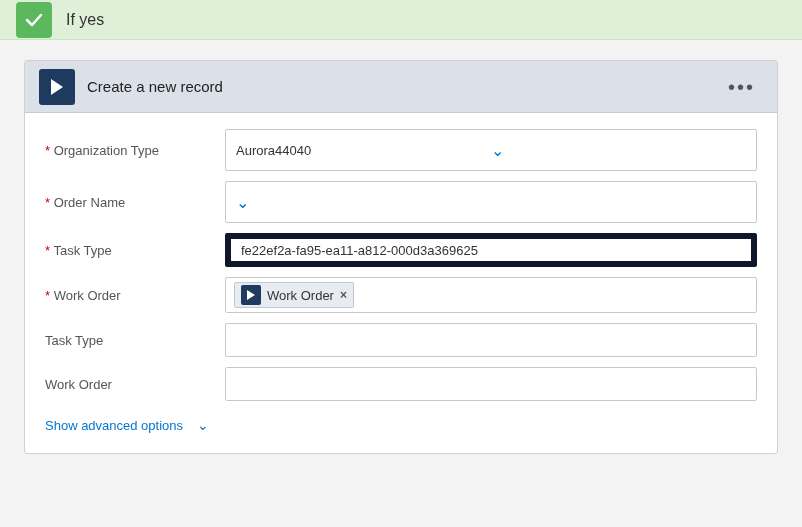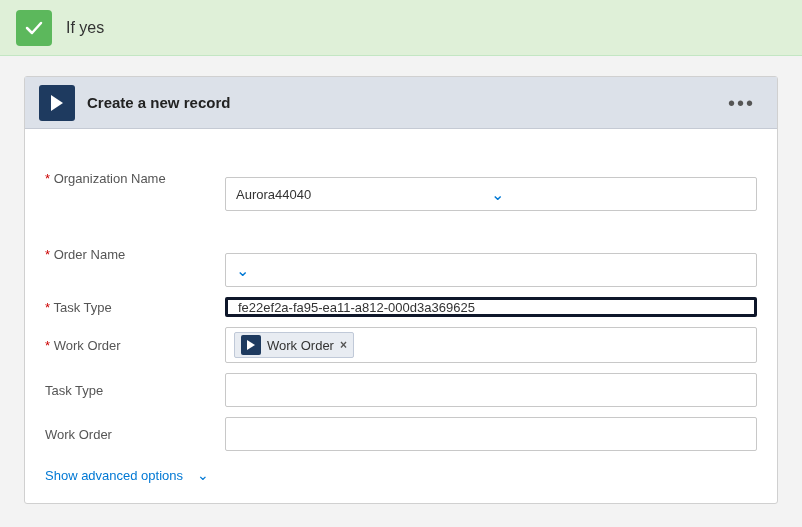--- a/index.html
+++ b/index.html
@@ -10,21 +10,21 @@
       height: 527px;
       overflow: hidden;
     }
 
     
     .header-bar {
       background: #dff0d8;
       display: flex;
       align-items: center;
       padding: 8px 16px;
-      height: 56px;
+      height: 40px;
       border-bottom: 1px solid #c3e6c3;
     }
     .header-check {
       width: 36px;
       height: 36px;
       background: #5cb85c;
       border-radius: 4px;
       display: flex;
       align-items: center;
       justify-content: center;
@@ -73,21 +73,21 @@
       margin-right: 12px;
       flex-shrink: 0;
     }
     .card-icon svg {
       width: 20px;
       height: 20px;
     }
     .card-title {
       font-size: 15px;
       color: #222;
-      font-weight: 700;
+      font-weight: 400;
       flex: 1;
     }
     .card-more {
       font-size: 20px;
       color: #555;
       cursor: pointer;
       letter-spacing: 2px;
       padding: 4px 8px;
       line-height: 1;
     }
@@ -118,41 +118,40 @@
       flex: 1;
     }
 
     
     .field-dropdown {
       display: flex;
       align-items: center;
       border: 1px solid #c8c8c8;
       border-radius: 2px;
       padding: 0 10px;
-      height: 34px;
+      height: 42px;
       background: #fff;
       cursor: pointer;
-      margin-top: 32px;
     }
     .field-dropdown span {
       flex: 1;
       font-size: 13px;
       color: #333;
     }
     .field-dropdown .chevron {
       color: #0078d4;
       font-size: 16px;
     }
 
     
     .field-text {
-      border: 3px solid #0f172a;
+      border: 6px solid #0f172a;
       border-radius: 2px;
       padding: 0 10px;
-      height: 20px;
+      height: 34px;
       background: #fff;
       font-size: 13px;
       color: #333;
       width: 100%;
       display: flex;
       align-items: center;
     }
     .field-text input {
       border: none;
       outline: none;
@@ -248,21 +247,21 @@
           <polygon points="4,2 16,10 4,18" fill="white"></polygon>
         </svg>
       </div>
       <span class="card-title">Create a new record</span>
       <div class="card-more">•••</div>
     </div>
 
     <div class="card-body">
 
       <div class="form-row">
-        <div class="form-label required">Organization Name</div>
+        <div class="form-label required">Organization Type</div>
         <div class="form-field">
           <div class="field-dropdown">
             <span>Aurora44040</span>
             <span class="chevron">⌄</span>
           </div>
         </div>
       </div>
 
       <div class="form-row">
         <div class="form-label required">Order Name</div>

